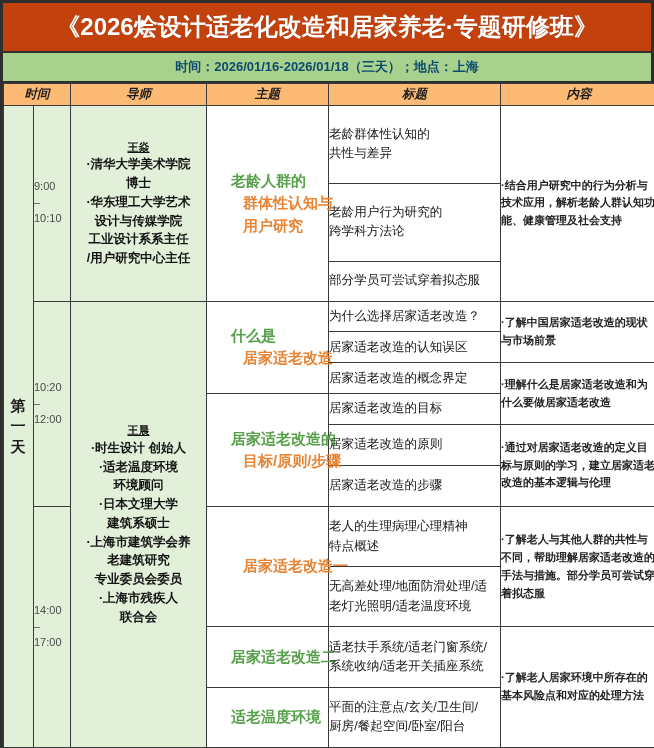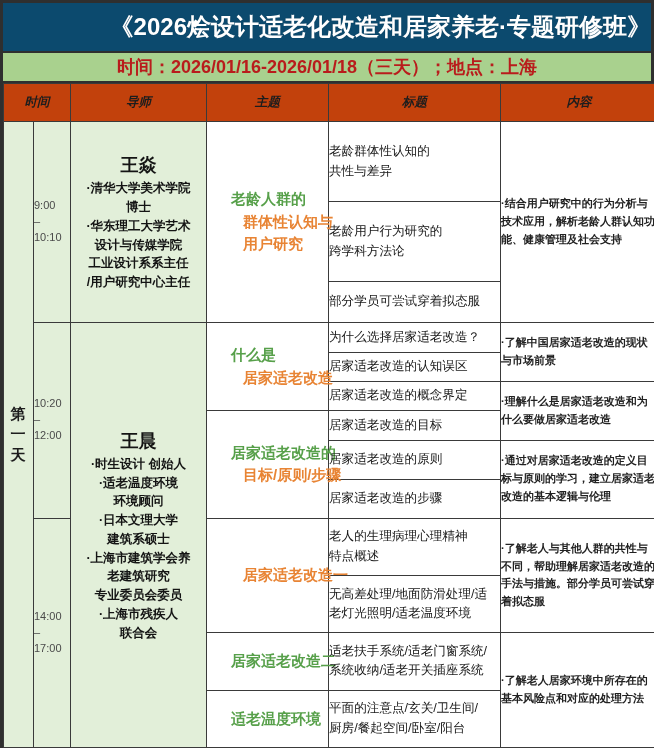--- a/index.html
+++ b/index.html
@@ -13,64 +13,64 @@
     width:654px;height:748px;
     box-sizing:border-box;
     border-left:3px solid #2f2f2f;
     border-right:3px solid #2f2f2f;
     border-top:3px solid #2f2f2f;
     background:#fff;
     display:flex;flex-direction:column;
   }
   
   .title-band{
-    background:#0c4a6e;
+    background:#c2410c;
     height:48px;
-    display:flex;align-items:center;justify-content:flex-end;
+    display:flex;align-items:center;justify-content:center;
     border-bottom:2px solid #2f2f2f;
     flex:0 0 auto;
   }
   .title-band .title-text{
     color:#ffffff;
     font-size:24px;
     font-weight:bold;
     letter-spacing:0px;
     white-space:nowrap;
     text-shadow:0 0 1px rgba(0,0,0,.25);
   }
   
   .subtitle-band{
     background:#a9d18e;
     height:28px;
     display:flex;align-items:center;justify-content:center;
     border-bottom:2px solid #2f2f2f;
     flex:0 0 auto;
   }
   .subtitle-band .subtitle-text{
-    color:#b91c1c;
-    font-size:18px;
+    color:#0c4a6e;
+    font-size:13px;
     font-weight:bold;
     white-space:nowrap;
   }
   
   table.sched{
     border-collapse:collapse;
     width:100%;
     table-layout:fixed;
     flex:1 1 auto;
   }
   table.sched td,table.sched th{
     border:1px solid #3a3a3a;
     padding:0;
     vertical-align:middle;
     box-sizing:border-box;
   }
   thead th{
-    background:#c2410c;
-    height:38px;
+    background:#fdba74;
+    height:22px;
     font-size:12.5px;
     font-weight:bold;
     font-style:italic;
     color:#1d1d1d;
     text-align:center;
     border-bottom:2px solid #2f2f2f;
     font-family:Liberation Mono, monospace;
   }
   
   col.c-day   {width:30px;}
@@ -99,21 +99,21 @@
     line-height:1.45;
     padding:2px 1px;
   }
   td.teacher-cell{
     background:#e2efd9;
     text-align:center;
     padding:4px 4px;
     color:#141414;
   }
   .teacher-name{
-    font-size:18px;font-weight:bold;display:block;line-height:1.5;
+    font-size:11px;font-weight:bold;display:block;line-height:1.5;text-decoration:underline;
   }
   .teacher-line{
     font-size:12.5px;font-weight:bold;display:block;line-height:1.5;
   }
   td.topic-cell{
     background:#ffffff;
     text-align:left;
     padding:4px 6px 4px 8px;
   }
   .topic-line{

